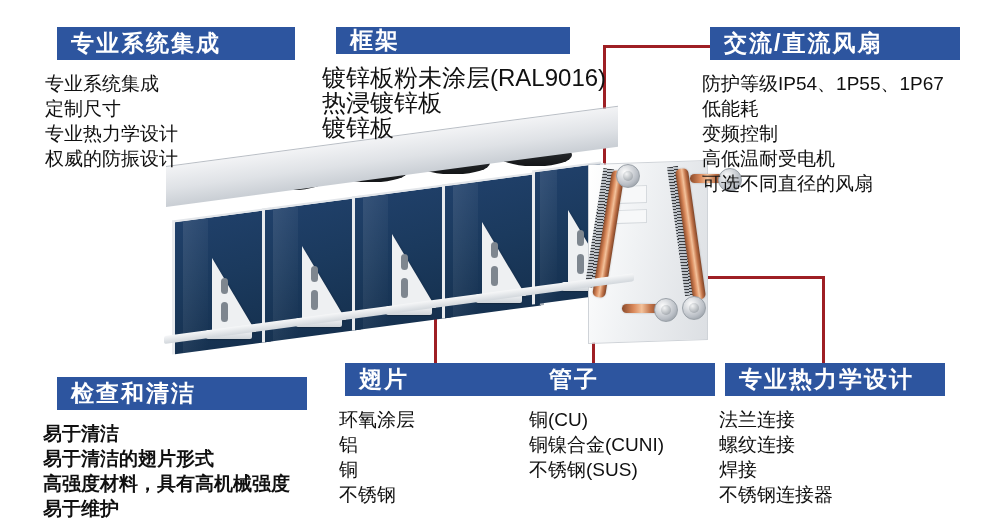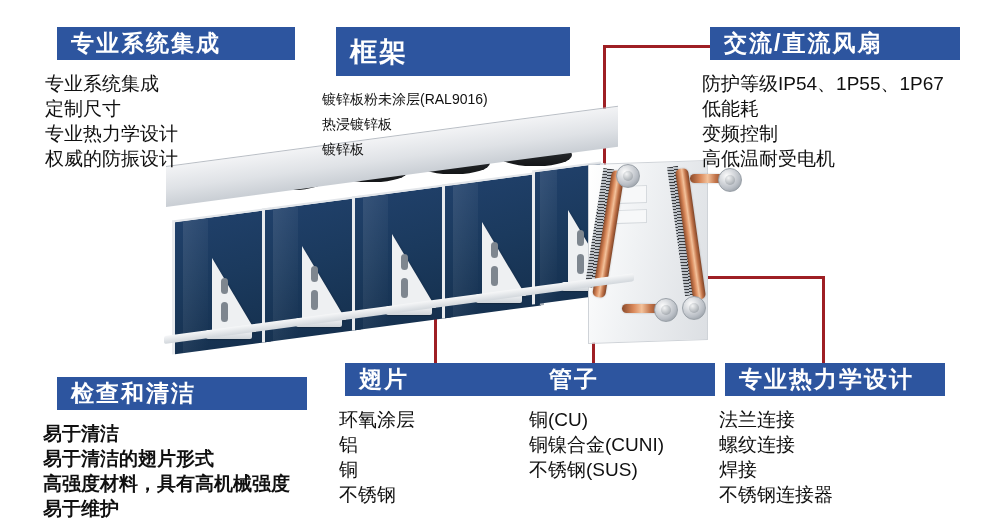--- a/index.html
+++ b/index.html
@@ -272,39 +272,40 @@
     </div>
     <ul class="blk-list" style="margin-top:11px;margin-left:-12px;font-size:19px;line-height:25px;">
       <li>专业系统集成</li>
       <li>定制尺寸</li>
       <li>专业热力学设计</li>
       <li>权威的防振设计</li>
     </ul>
   </div>
 
   <div class="block" style="left:336px;top:27px;width:234px;">
-    <div class="blk-head" style="width:234px;height:49px;padding-left:14px;font-size:27px;">
+    <div class="blk-head" style="width:234px;height:27px;padding-left:14px;font-size:23px;">
       <span>框架</span>
     </div>
-    <ul class="blk-list" style="margin-top:11px;margin-left:-14px;font-size:14px;line-height:25px;">
+    <ul class="blk-list" style="margin-top:11px;margin-left:-14px;font-size:24px;line-height:25px;">
       <li>镀锌板粉未涂层(RAL9016)</li>
       <li>热浸镀锌板</li>
       <li>镀锌板</li>
     </ul>
   </div>
 
   <div class="block" style="left:710px;top:27px;width:250px;">
     <div class="blk-head" style="width:250px;height:33px;padding-left:14px;font-size:23px;">
       <span>交流/直流风扇</span>
     </div>
     <ul class="blk-list" style="margin-top:11px;margin-left:-8px;font-size:19px;line-height:25px;">
       <li>防护等级IP54、1P55、1P67</li>
       <li>低能耗</li>
       <li>变频控制</li>
       <li>高低温耐受电机</li>
+      <li>可选不同直径的风扇</li>
     </ul>
   </div>
 
   <div class="block" style="left:57px;top:377px;width:250px;">
     <div class="blk-head" style="width:250px;height:33px;padding-left:14px;font-size:23px;">
       <span>检查和清洁</span>
     </div>
     <ul class="blk-list" style="margin-top:11px;margin-left:-14px;font-size:19px;line-height:25px;font-weight:bold;">
       <li>易于清洁</li>
       <li>易于清洁的翅片形式</li>

